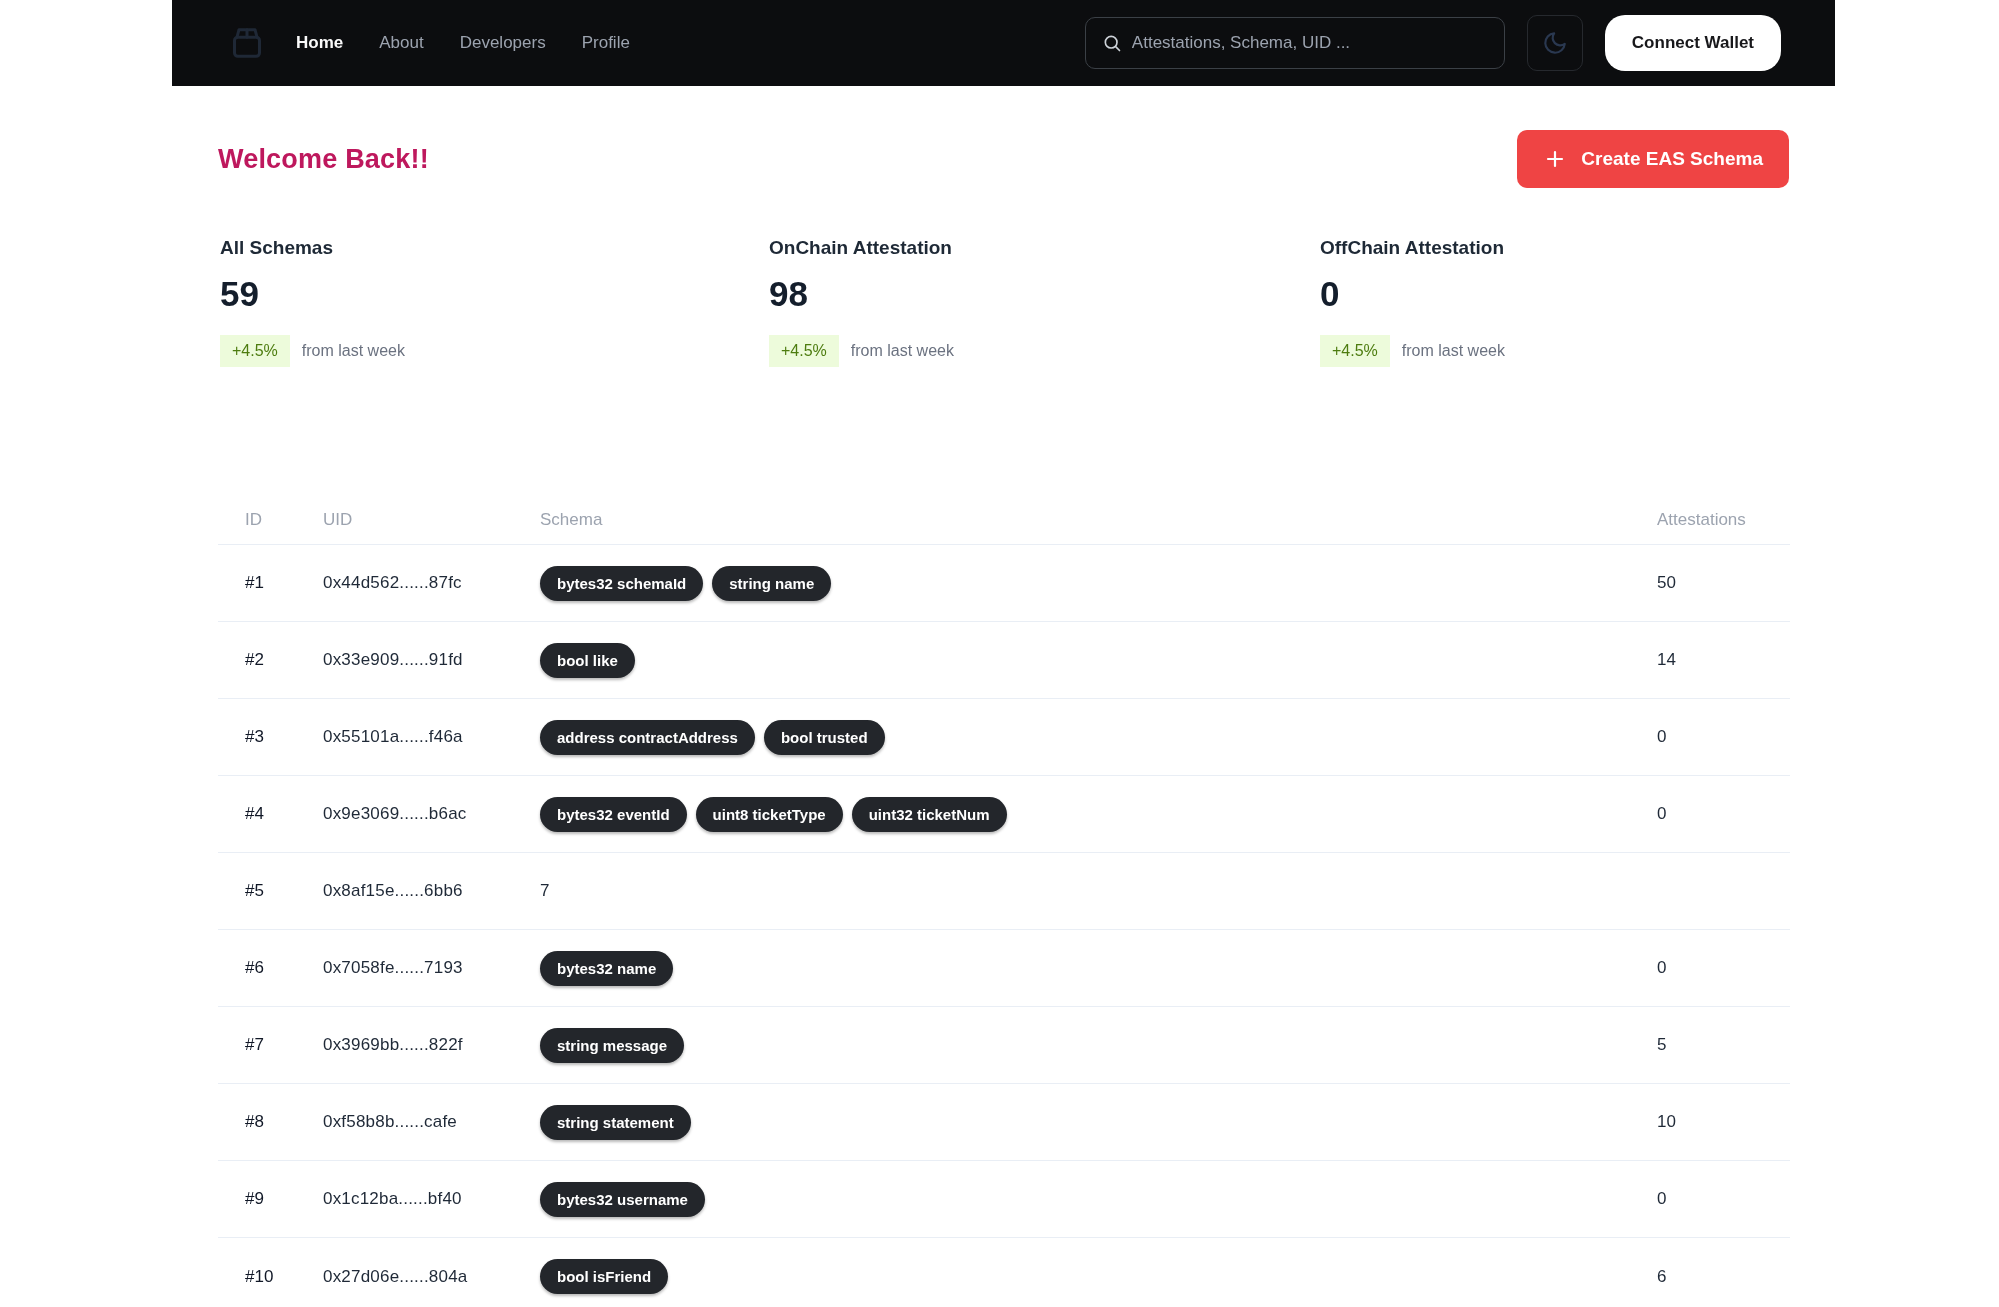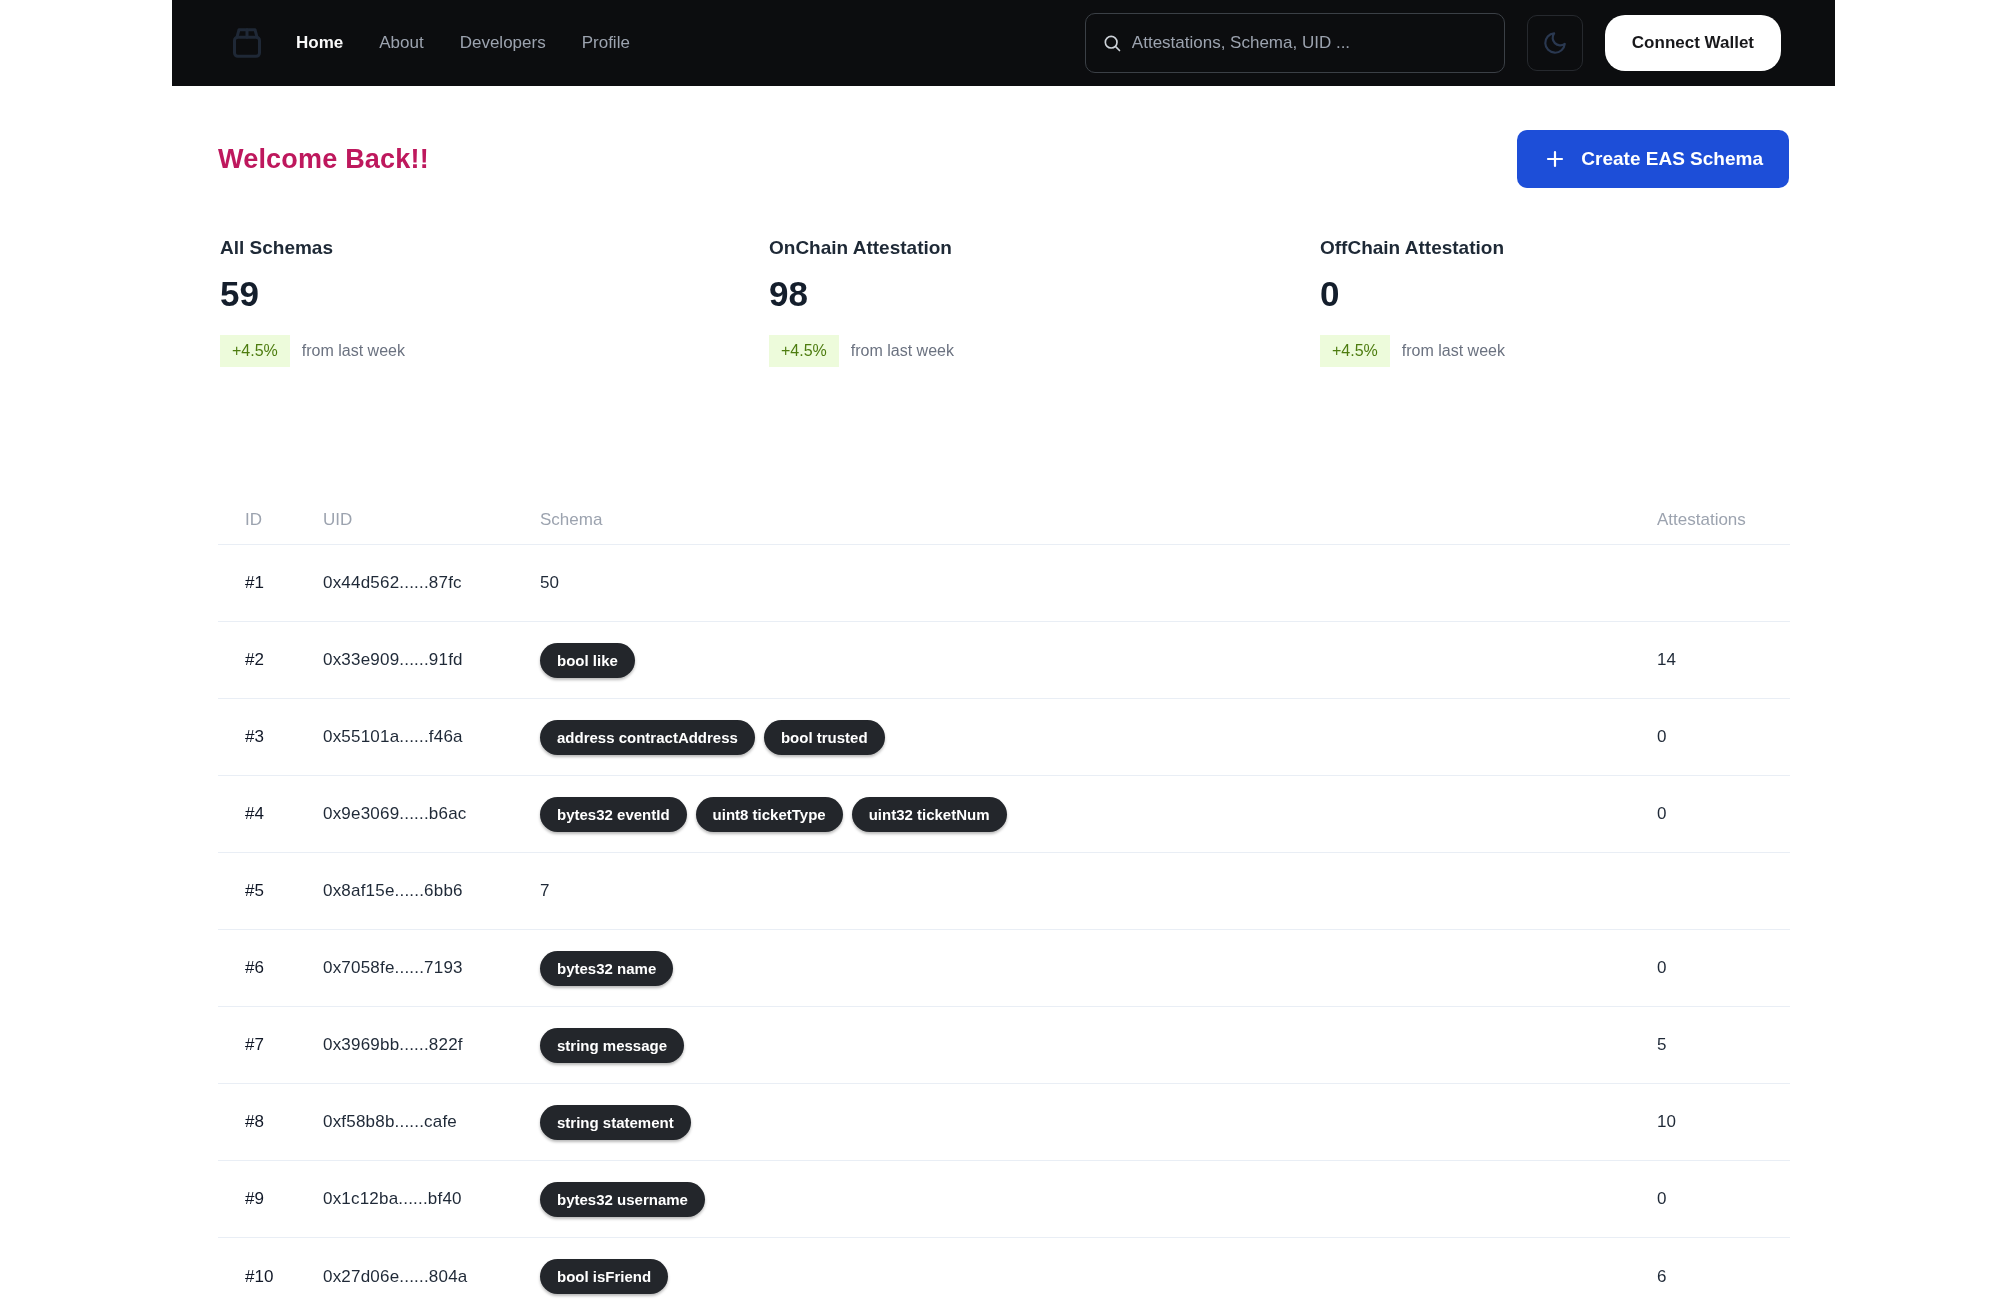--- a/index.html
+++ b/index.html
@@ -17,21 +17,21 @@
     display:flex; align-items:center;
     padding:0 54px;
   }
   .logo { width:42px; height:42px; display:flex; align-items:center; justify-content:center; margin-right:28px; }
   .nav-links { display:flex; align-items:center; gap:36px; }
   .nav-link { font-size:17px; font-weight:500; color:#9ca3af; cursor:pointer; text-decoration:none; }
   .nav-link.active { color:#fafafa; font-weight:600; }
   .nav-right { margin-left:auto; display:flex; align-items:center; gap:22px; }
   .search-box {
     display:flex; align-items:center; gap:10px;
-    width:420px; height:60px; border:1px solid #3b4046; border-radius:10px;
+    width:420px; height:52px; border:1px solid #3b4046; border-radius:10px;
     padding:0 16px; background:transparent;
   }
   .search-box input {
     flex:1; background:transparent; border:none; outline:none;
     font-family:"Liberation Sans", sans-serif;
     font-size:17px; color:#e5e7eb;
   }
   .search-box input::placeholder { color:#9ca3af; }
   .theme-btn {
     width:56px; height:56px; border:1px solid #26292e; border-radius:10px;
@@ -44,21 +44,21 @@
   }
 
   
   .hero {
     margin-top:44px; padding:0 46px;
     display:flex; align-items:center; justify-content:space-between;
   }
   .welcome { font-size:27px; font-weight:700; color:#be185d; letter-spacing:0.2px; }
   .create-btn {
     height:58px; padding:0 26px; border:none; border-radius:10px;
-    background:#1d4ed8; color:#ffffff; font-size:19px; font-weight:600;
+    background:#ef4444; color:#ffffff; font-size:19px; font-weight:600;
     font-family:"Liberation Sans", sans-serif; cursor:pointer;
     display:flex; align-items:center; gap:14px;
   }
 
   
   .stats {
     margin-top:48px; padding-left:48px;
     display:grid; grid-template-columns:549px 551px 1fr;
   }
   .stat-label { font-size:19px; font-weight:600; color:#1e2936; line-height:24px; }
@@ -166,20 +166,24 @@
     <div class="t-grid t-head">
       <div class="t-col">ID</div>
       <div class="t-col">UID</div>
       <div class="t-col">Schema</div>
       <div class="t-col">Attestations</div>
     </div>
     <div id="table-body">
         <div class="t-grid t-row">
           <div class="cell-id">#1</div>
           <div class="cell-uid">0x44d562......87fc</div>
+          <div class="chips">
+            <span class="chip">bytes32 schemaId</span>
+            <span class="chip">string name</span>
+          </div>
           <div class="cell-att">50</div>
         </div>
         <div class="t-grid t-row">
           <div class="cell-id">#2</div>
           <div class="cell-uid">0x33e909......91fd</div>
           <div class="chips">
             <span class="chip">bool like</span>
           </div>
           <div class="cell-att">14</div>
         </div>

